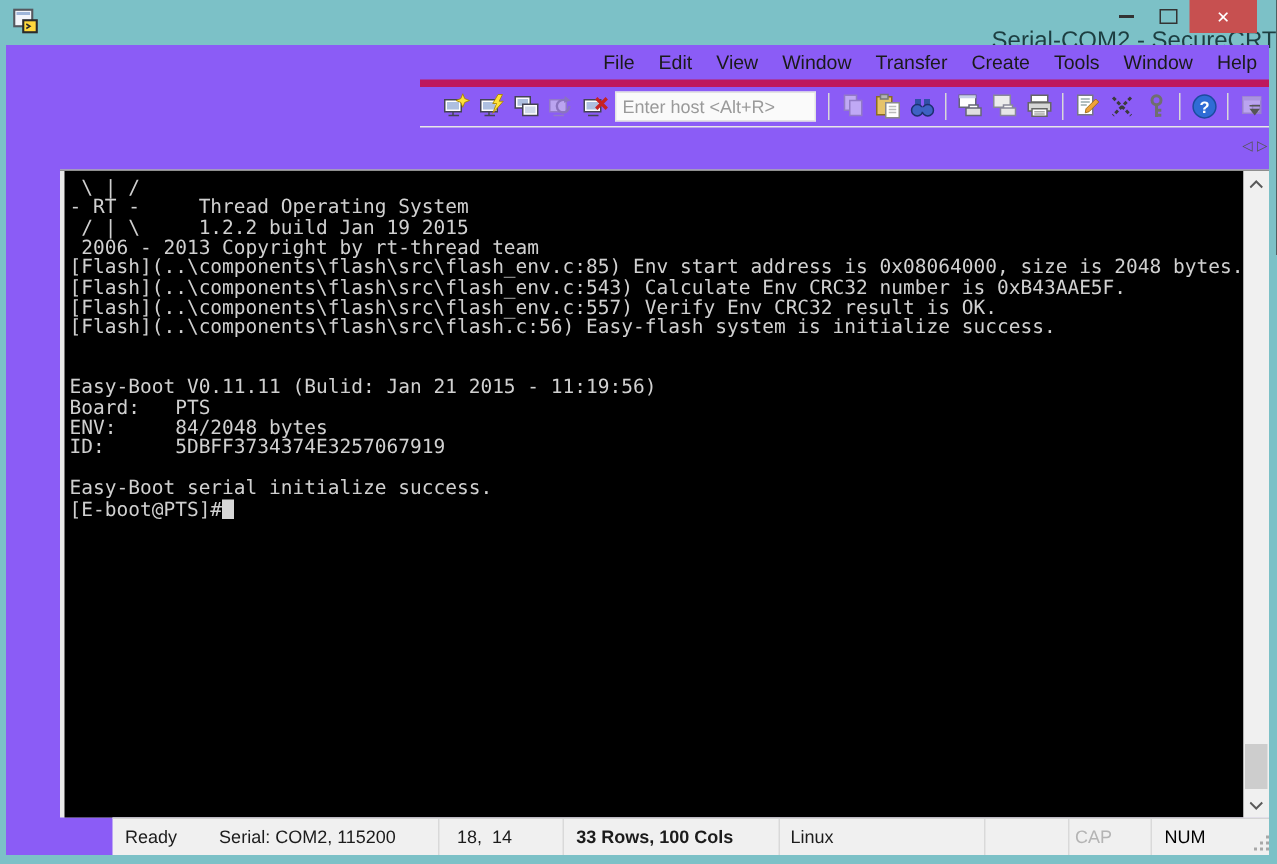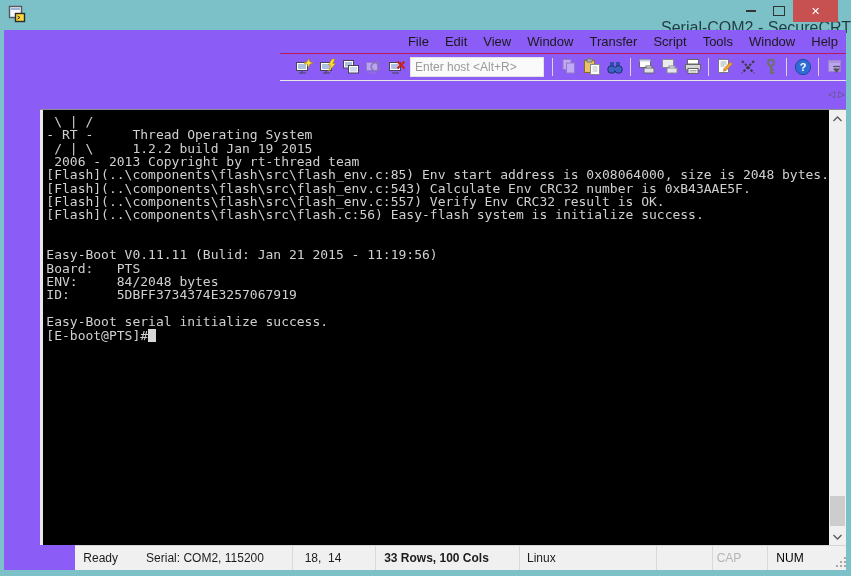--- a/index.html
+++ b/index.html
@@ -14,21 +14,21 @@
   .wbtn.close{width:45px;background:#c75050;color:#fff;font-family:"DejaVu Sans",sans-serif;font-size:11px;}
   .glyph-min{width:10px;height:2px;background:#333;}
   .glyph-max{width:10px;height:8px;border:1px solid #333;}
   
   .content{position:absolute;left:4px;right:5px;top:30px;bottom:6px;background:#8b5cf6;
            display:flex;flex-direction:column;align-items:flex-end;}
   
   .menubar{height:23px;display:flex;align-items:center;padding-left:12px;font-size:13px;color:#1a1a1a;}
   .menu-item{padding:2px 8px;}
   
-  .toolbar{height:26px;display:flex;align-items:center;padding-left:13px;border-top:1px solid #be185d;
+  .toolbar{height:26px;display:flex;align-items:center;padding-left:13px;border-top:5px solid #be185d;
            border-bottom:1px solid #e7e7e7;position:relative;}
   .tbtn{width:23px;height:22px;display:flex;align-items:center;justify-content:center;}
   .tbtn.dis{opacity:.5;filter:grayscale(1);}
   .tsep{width:1px;height:18px;background:#d8d8d8;margin:0 4px;}
   .hostfield{width:124px;height:18px;margin:0 4px 0 2px;border:1px solid #e3e3e3;background:#fafafa;
              font-family:"Liberation Sans",sans-serif;font-size:12px;color:#8a8a8a;padding:0 4px;outline:none;}
   .hostfield::placeholder{color:#9a9a9a;}
   .tb-overflow{position:absolute;right:3px;bottom:4px;width:13px;height:14px;display:flex;
                align-items:center;justify-content:center;}
   
@@ -98,21 +98,21 @@
   </div>
 
   <div class="content">
 
     <div class="menubar">
       <span class="menu-item">File</span>
       <span class="menu-item">Edit</span>
       <span class="menu-item">View</span>
       <span class="menu-item">Window</span>
       <span class="menu-item">Transfer</span>
-      <span class="menu-item">Script</span>
+      <span class="menu-item">Create</span>
       <span class="menu-item">Tools</span>
       <span class="menu-item">Window</span>
       <span class="menu-item">Help</span>
     </div>
 
     <div class="toolbar">
       <span class="tbtn">
         <svg width="19" height="18" viewBox="0 0 19 18">
           <rect x="1.5" y="4.5" width="11" height="8" fill="#fff" stroke="#445"></rect>
           <rect x="3" y="6" width="8" height="5" fill="#aebfe0"></rect>

